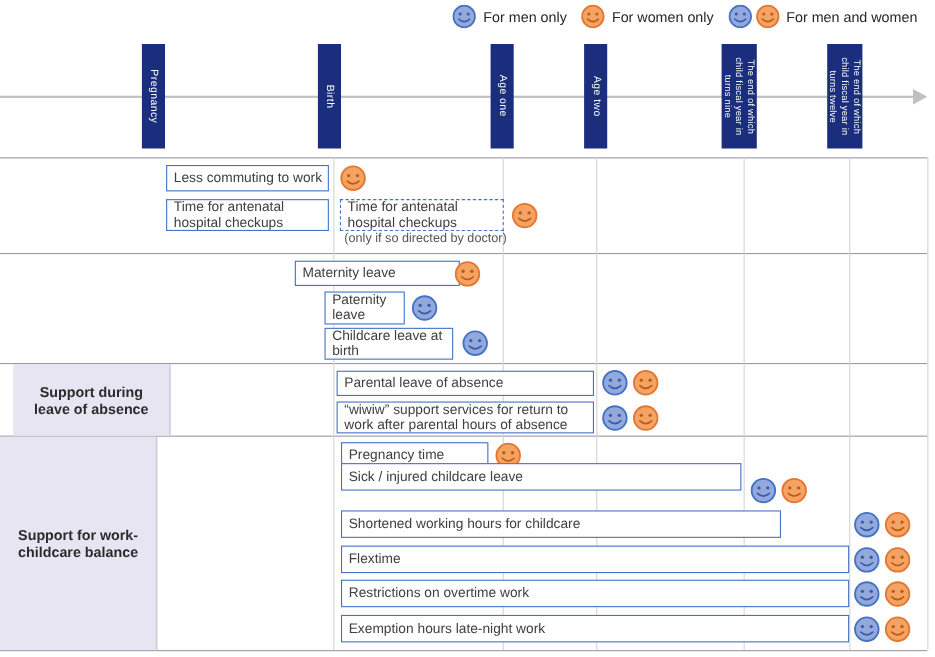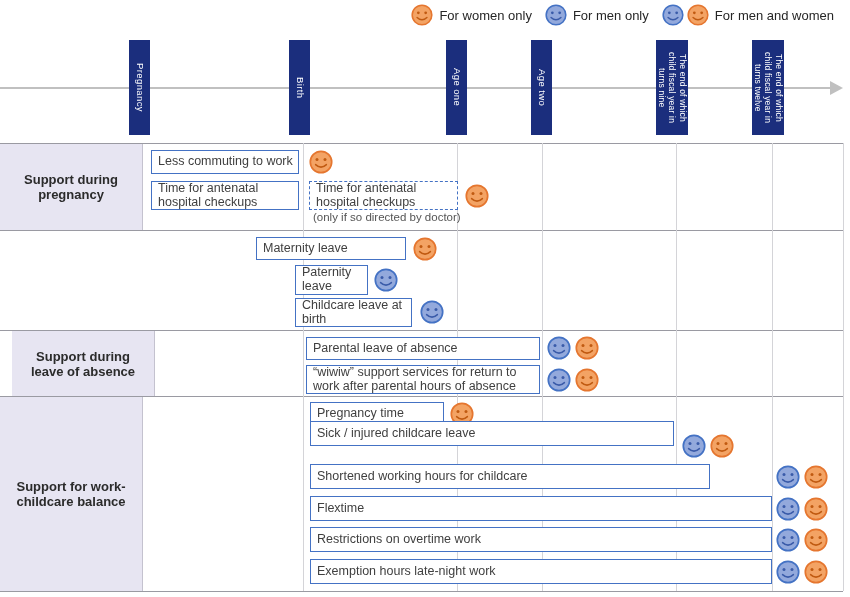--- a/index.html
+++ b/index.html
@@ -50,43 +50,43 @@
   .sm22{width:22px;height:22px;}
 </style>
 </head>
 <body>
 
 <div class="stage">
 
   <div class="abs legend" style="top:2px;right:16px">
     <div class="legend-item">
       <span class="icons">
-          <span class="smiley sm22" data-kind="women">
+          <span class="smiley sm22" data-kind="men">
   <svg viewBox="0 0 24 24" xmlns="http://www.w3.org/2000/svg">
     <circle class="face" cx="12" cy="12" r="10.7" stroke-width="1.7"></circle>
     <circle class="eye" cx="8" cy="9.6" r="1.5"></circle>
     <circle class="eye" cx="16" cy="9.6" r="1.5"></circle>
     <path class="mouth" d="M6.6 14.6 Q12 19.6 17.4 14.6" fill="none" stroke-width="1.5" stroke-linecap="round"></path>
   </svg>
 </span>
         </span>
-      <span>For women only</span>
+      <span>For men only</span>
     </div>
     <div class="legend-item">
       <span class="icons">
-          <span class="smiley sm22" data-kind="men">
+          <span class="smiley sm22" data-kind="women">
   <svg viewBox="0 0 24 24" xmlns="http://www.w3.org/2000/svg">
     <circle class="face" cx="12" cy="12" r="10.7" stroke-width="1.7"></circle>
     <circle class="eye" cx="8" cy="9.6" r="1.5"></circle>
     <circle class="eye" cx="16" cy="9.6" r="1.5"></circle>
     <path class="mouth" d="M6.6 14.6 Q12 19.6 17.4 14.6" fill="none" stroke-width="1.5" stroke-linecap="round"></path>
   </svg>
 </span>
         </span>
-      <span>For men only</span>
+      <span>For women only</span>
     </div>
     <div class="legend-item">
       <span class="icons">
         <span class="smiley sm22" data-kind="men">
   <svg viewBox="0 0 24 24" xmlns="http://www.w3.org/2000/svg">
     <circle class="face" cx="12" cy="12" r="10.7" stroke-width="1.7"></circle>
     <circle class="eye" cx="8" cy="9.6" r="1.5"></circle>
     <circle class="eye" cx="16" cy="9.6" r="1.5"></circle>
     <path class="mouth" d="M6.6 14.6 Q12 19.6 17.4 14.6" fill="none" stroke-width="1.5" stroke-linecap="round"></path>
   </svg>
@@ -123,21 +123,20 @@
   <div class="abs hline" style="left:0;top:330px;width:843px"></div>
   <div class="abs hline" style="left:0;top:396px;width:843px"></div>
   <div class="abs hline" style="left:0;top:591px;width:843px"></div>
   <div class="abs vline" style="left:303px;top:143px;height:448px"></div>
   <div class="abs vline" style="left:457px;top:143px;height:448px"></div>
   <div class="abs vline" style="left:542px;top:143px;height:448px"></div>
   <div class="abs vline" style="left:676px;top:143px;height:448px"></div>
   <div class="abs vline" style="left:772px;top:143px;height:448px"></div>
   <div class="abs vline" style="left:843px;top:143px;height:448px"></div>
 
-  <div class="abs cat" style="left:0;top:144px;width:143px;height:86px">Support during pregnancy</div>
   <div class="abs cat" style="left:12px;top:331px;width:143px;height:65px">Support during leave of absence</div>
   <div class="abs cat" style="left:0;top:397px;width:143px;height:194px">Support for work-childcare balance</div>
 
   <div class="abs pbox" style="left:151px;top:150px;width:148px;height:24px">Less commuting to work</div>
   <span class="abs smiley sm24" data-kind="women" style="left:309px;top:150px">
   <svg viewBox="0 0 24 24" xmlns="http://www.w3.org/2000/svg">
     <circle class="face" cx="12" cy="12" r="10.7" stroke-width="1.7"></circle>
     <circle class="eye" cx="8" cy="9.6" r="1.5"></circle>
     <circle class="eye" cx="16" cy="9.6" r="1.5"></circle>
     <path class="mouth" d="M6.6 14.6 Q12 19.6 17.4 14.6" fill="none" stroke-width="1.5" stroke-linecap="round"></path>
@@ -148,21 +147,21 @@
   <span class="abs smiley sm24" data-kind="women" style="left:465px;top:184px">
   <svg viewBox="0 0 24 24" xmlns="http://www.w3.org/2000/svg">
     <circle class="face" cx="12" cy="12" r="10.7" stroke-width="1.7"></circle>
     <circle class="eye" cx="8" cy="9.6" r="1.5"></circle>
     <circle class="eye" cx="16" cy="9.6" r="1.5"></circle>
     <path class="mouth" d="M6.6 14.6 Q12 19.6 17.4 14.6" fill="none" stroke-width="1.5" stroke-linecap="round"></path>
   </svg>
 </span>
   <div class="abs note" style="left:313px;top:211px">(only if so directed by doctor)</div>
 
-  <div class="abs pbox" style="left:256px;top:237px;width:150px;height:23px">Maternity leave</div>
+  <div class="abs pbox" style="left:268px;top:237px;width:150px;height:23px">Maternity leave</div>
   <span class="abs smiley sm24" data-kind="women" style="left:413px;top:237px">
   <svg viewBox="0 0 24 24" xmlns="http://www.w3.org/2000/svg">
     <circle class="face" cx="12" cy="12" r="10.7" stroke-width="1.7"></circle>
     <circle class="eye" cx="8" cy="9.6" r="1.5"></circle>
     <circle class="eye" cx="16" cy="9.6" r="1.5"></circle>
     <path class="mouth" d="M6.6 14.6 Q12 19.6 17.4 14.6" fill="none" stroke-width="1.5" stroke-linecap="round"></path>
   </svg>
 </span>
   <div class="abs pbox" style="left:295px;top:265px;width:73px;height:30px">Paternity leave</div>
   <span class="abs smiley sm24" data-kind="men" style="left:374px;top:268px">

